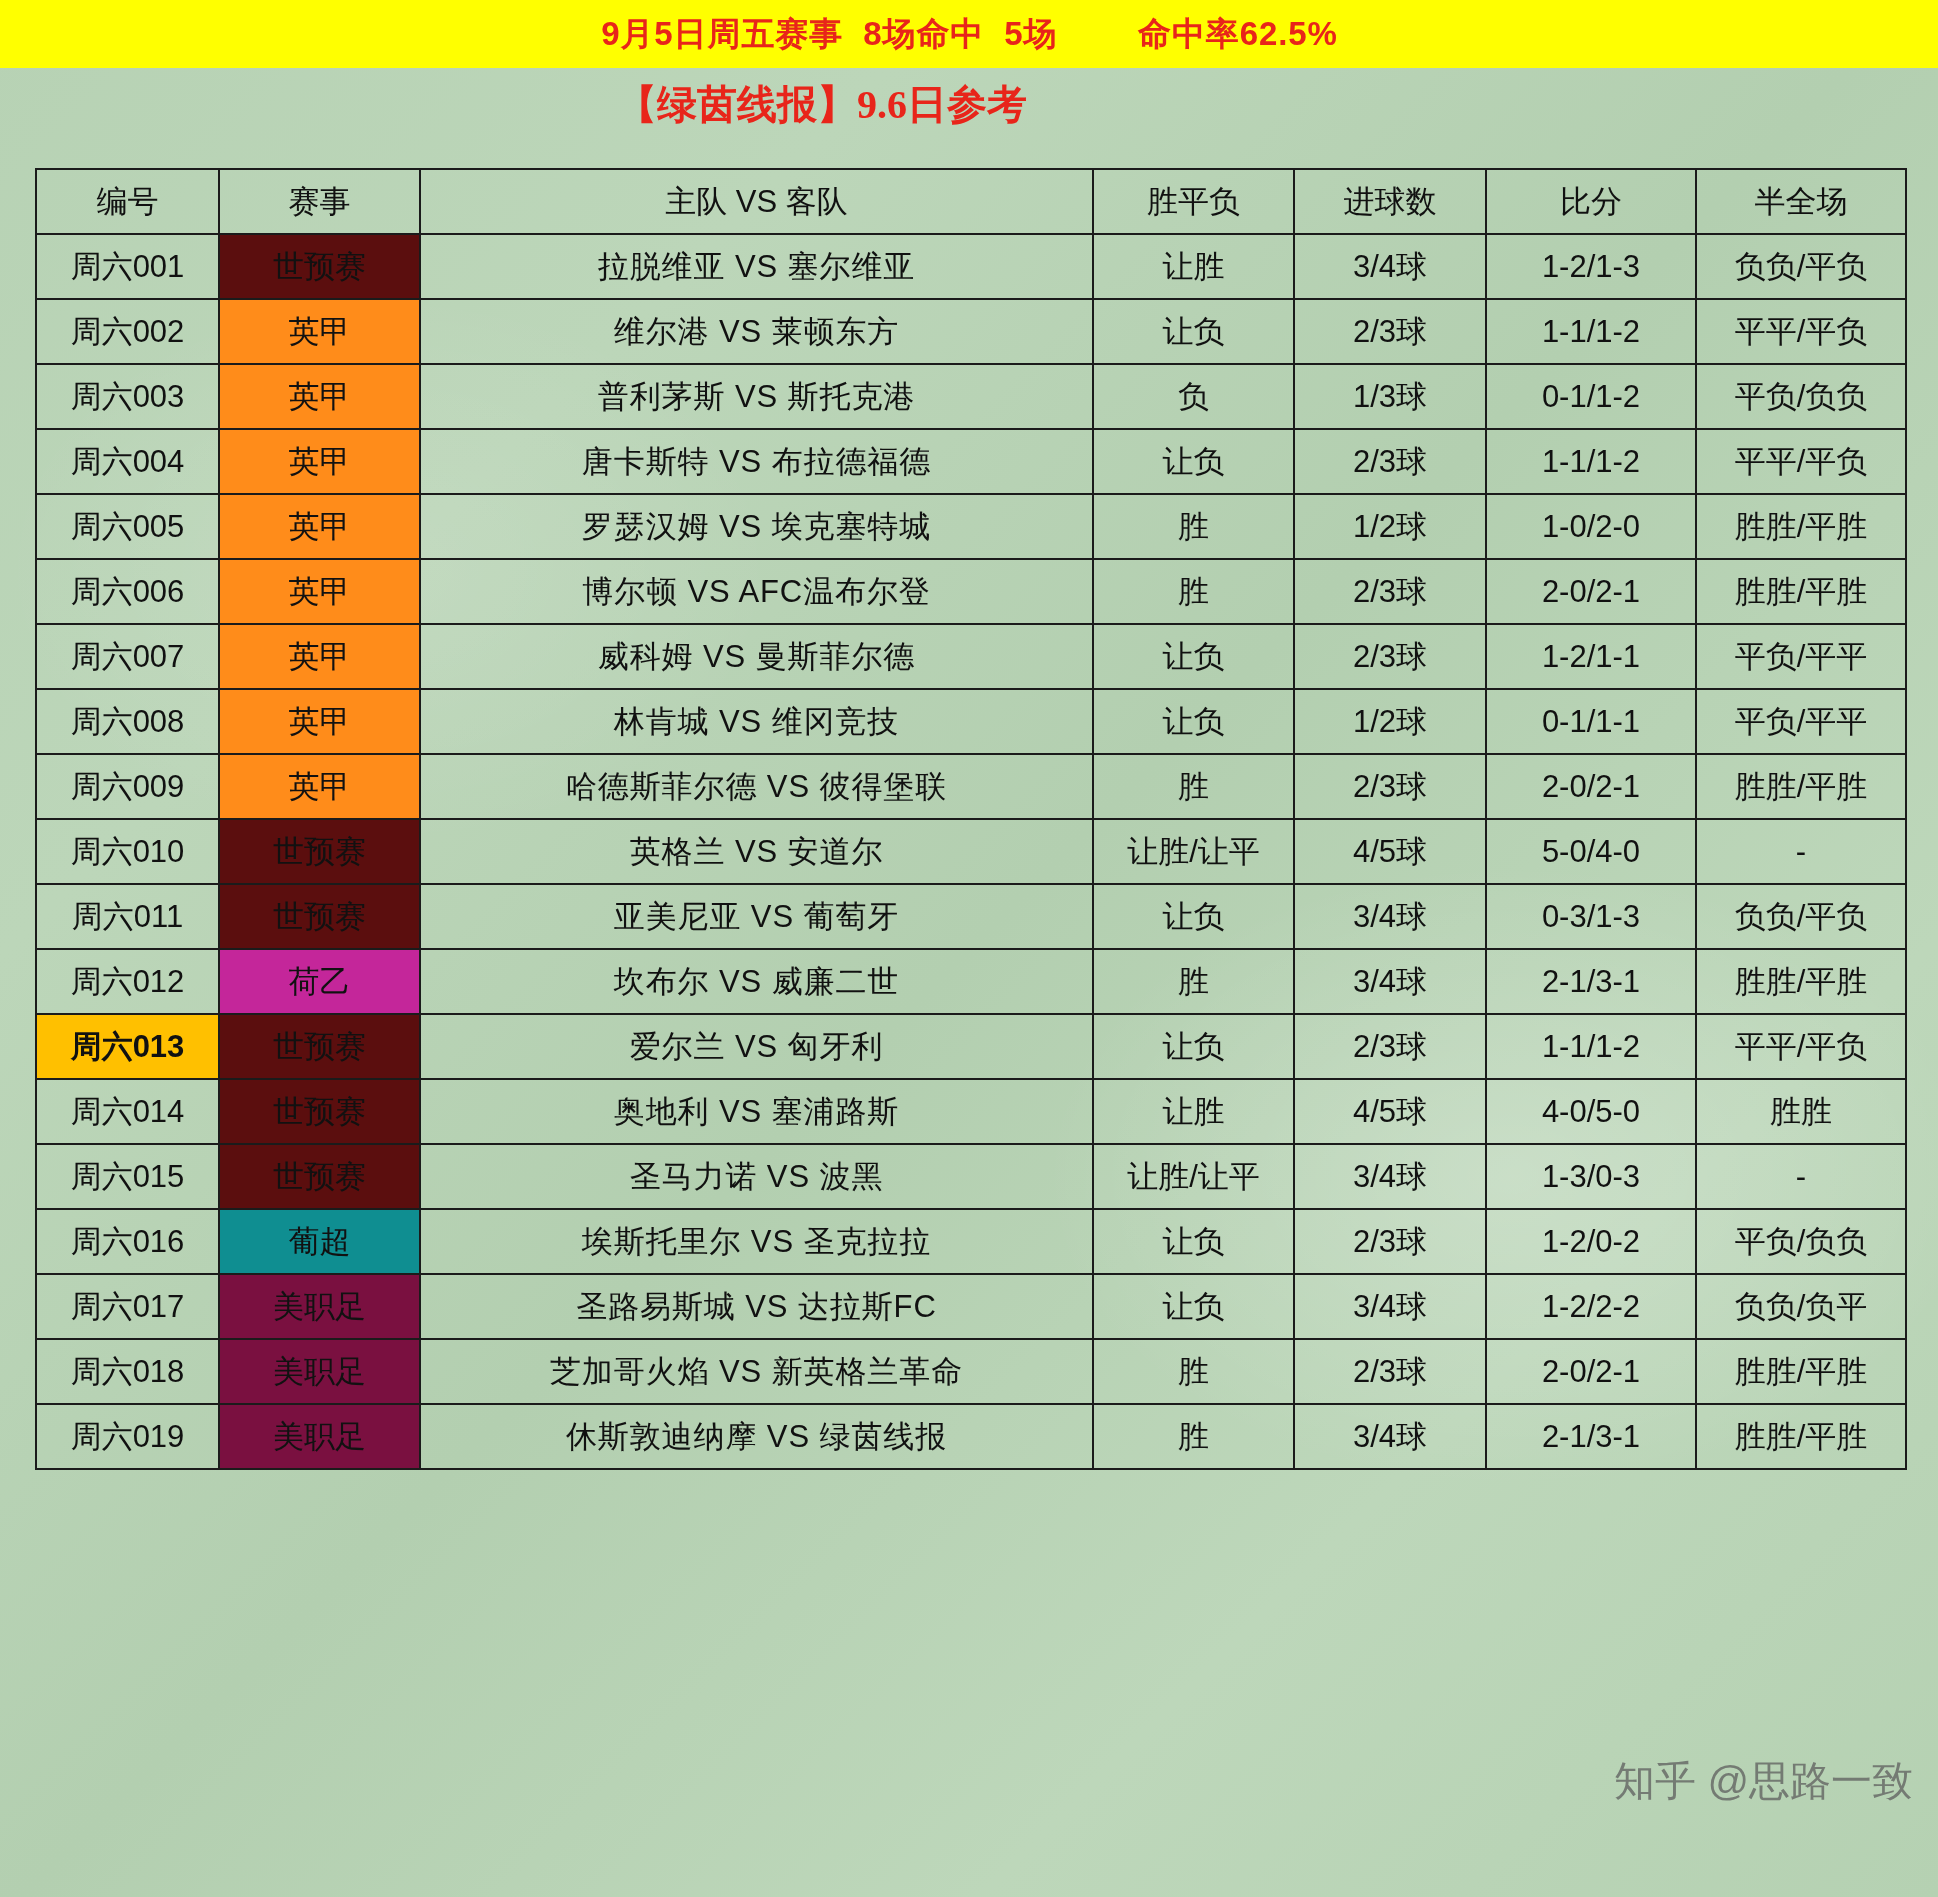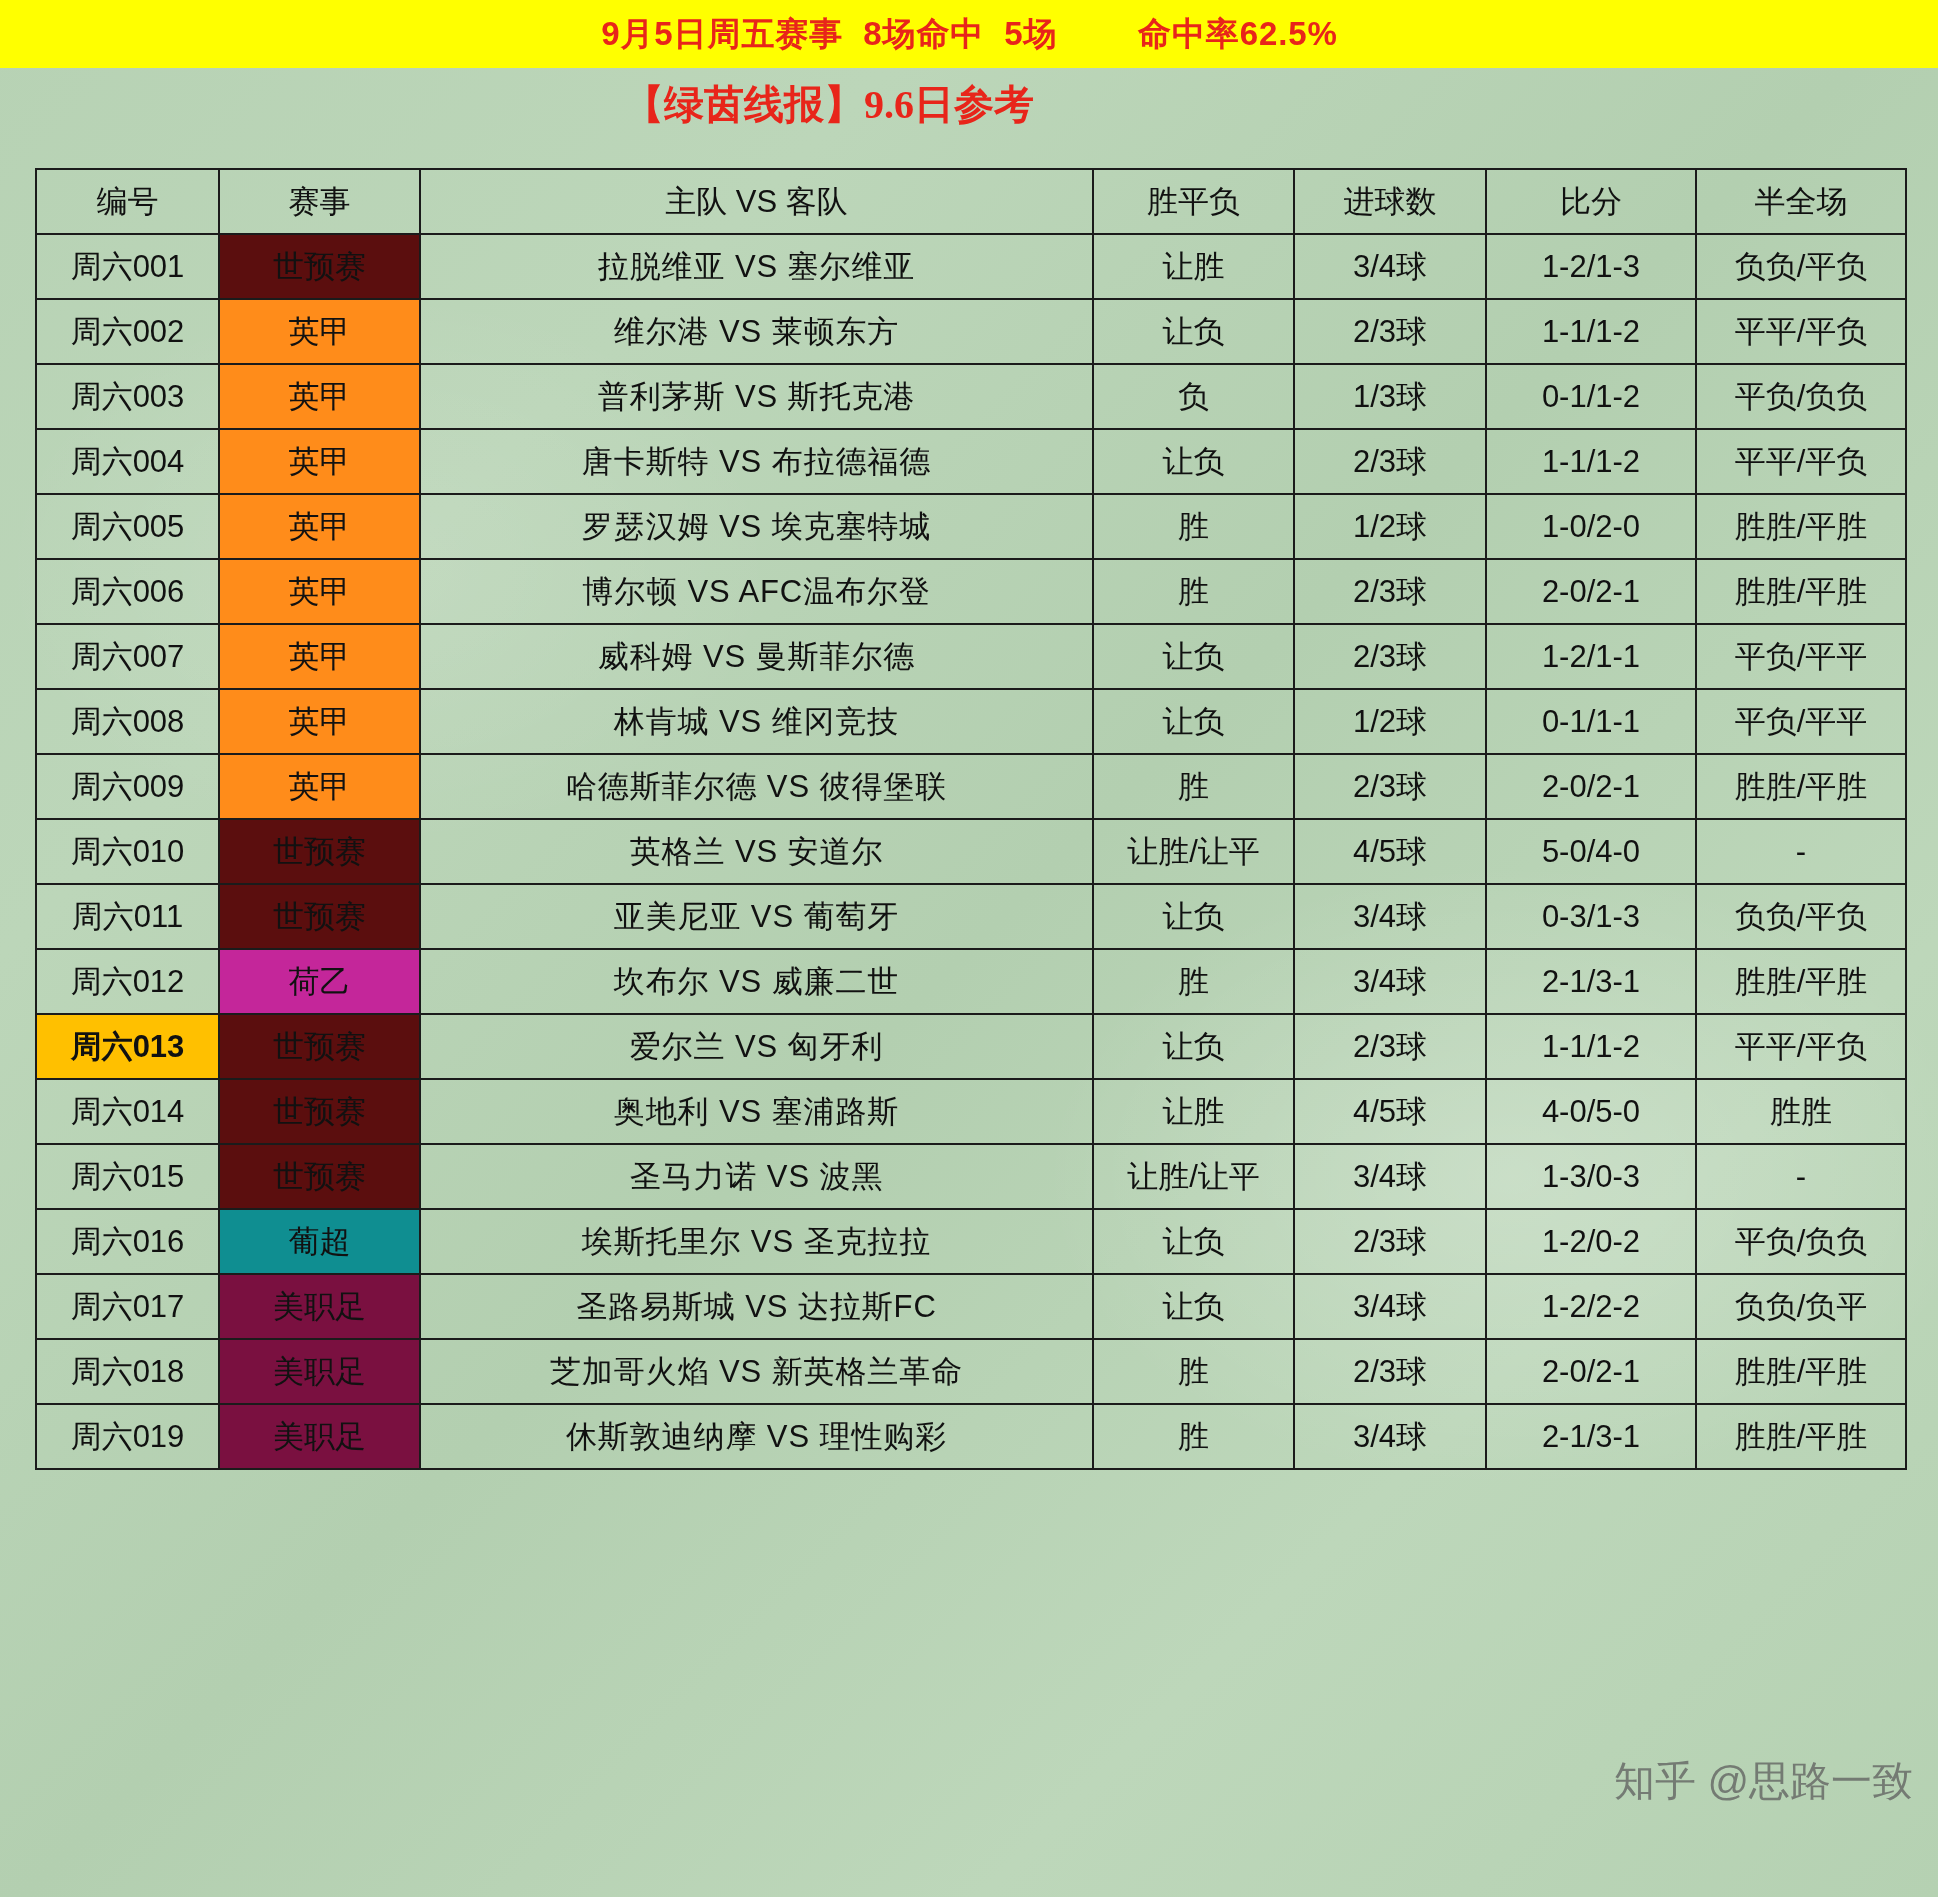--- a/index.html
+++ b/index.html
@@ -33,21 +33,21 @@
     align-items: center;
     justify-content: center;
     color: #e8251a;
     font-size: 33px;
     font-weight: bold;
     letter-spacing: 0.9px;
     white-space: pre;
   }
   .title {
     position: absolute;
-    top: 77px; left: 11px;
+    top: 77px; left: 4px;
     width: 1636px;
     text-align: center;
     color: #e8251a;
     font-size: 40px;
     font-weight: bold;
     font-family: "Liberation Serif", serif;
   }
   table.sheet {
     position: absolute;
     top: 168px;
@@ -317,21 +317,21 @@
           <td class="cell-league lg-meizhizu">美职足</td>
           <td class="cell-match">芝加哥火焰 VS 新英格兰革命</td>
           <td class="red">胜</td>
           <td class="red">2/3球</td>
           <td class="red">2-0/2-1</td>
           <td class="red">胜胜/平胜</td>
         </tr>
         <tr>
           <td class="cell-id">周六019</td>
           <td class="cell-league lg-meizhizu">美职足</td>
-          <td class="cell-match">休斯敦迪纳摩 VS 理性购彩</td>
+          <td class="cell-match">休斯敦迪纳摩 VS 绿茵线报</td>
           <td class="red">胜</td>
           <td class="red">3/4球</td>
           <td class="red">2-1/3-1</td>
           <td class="red">胜胜/平胜</td>
         </tr>
       </tbody>
   </table>
 
   <div class="watermark">知乎 @思路一致</div>
 

